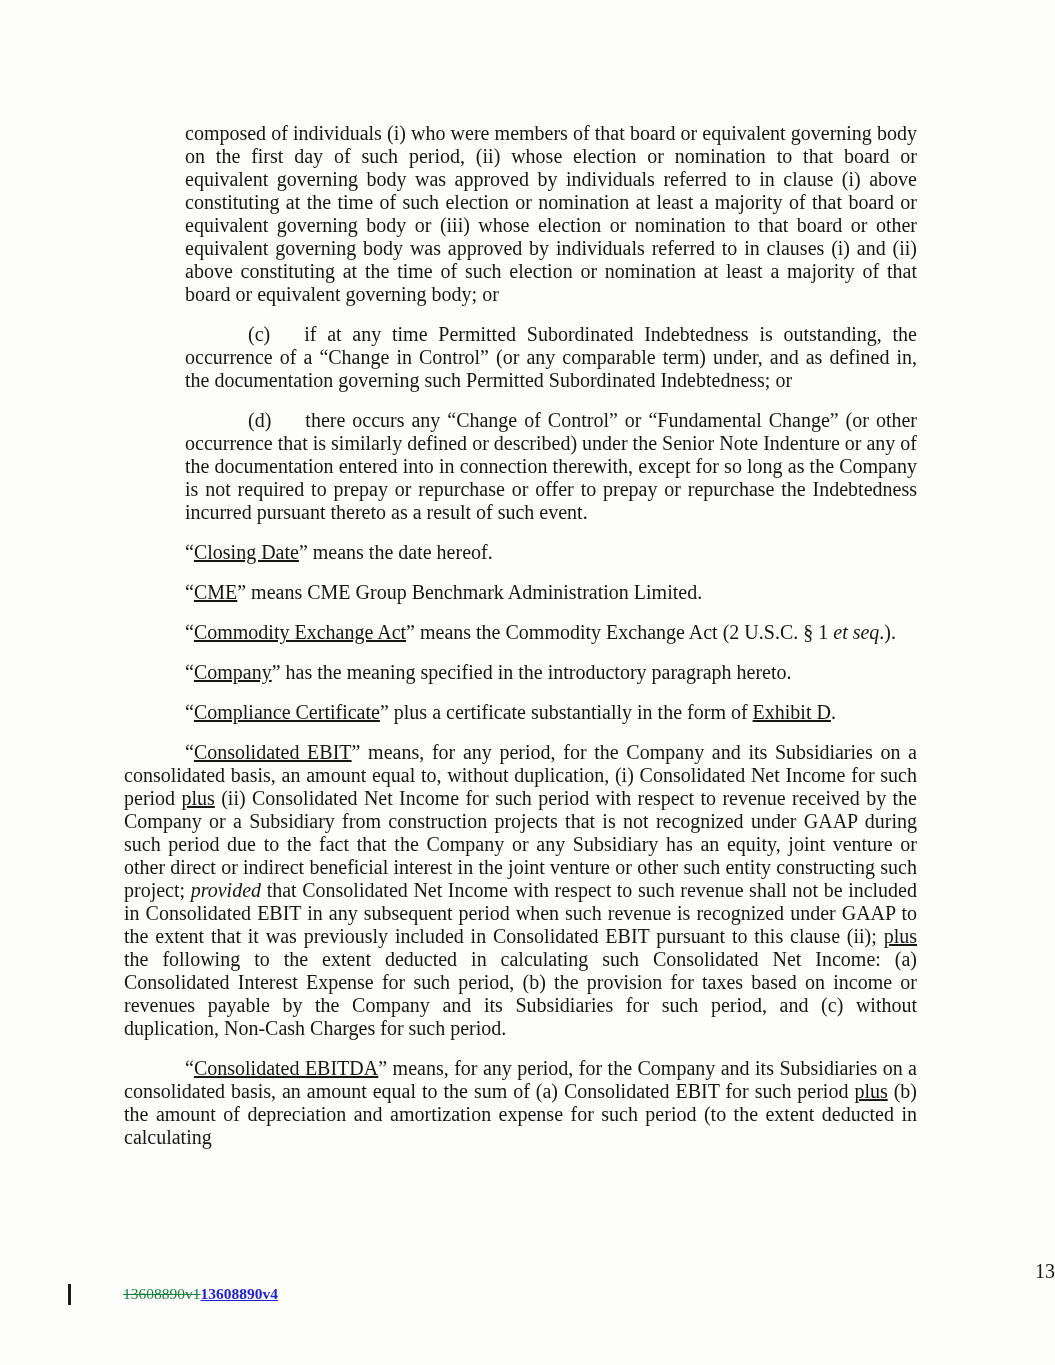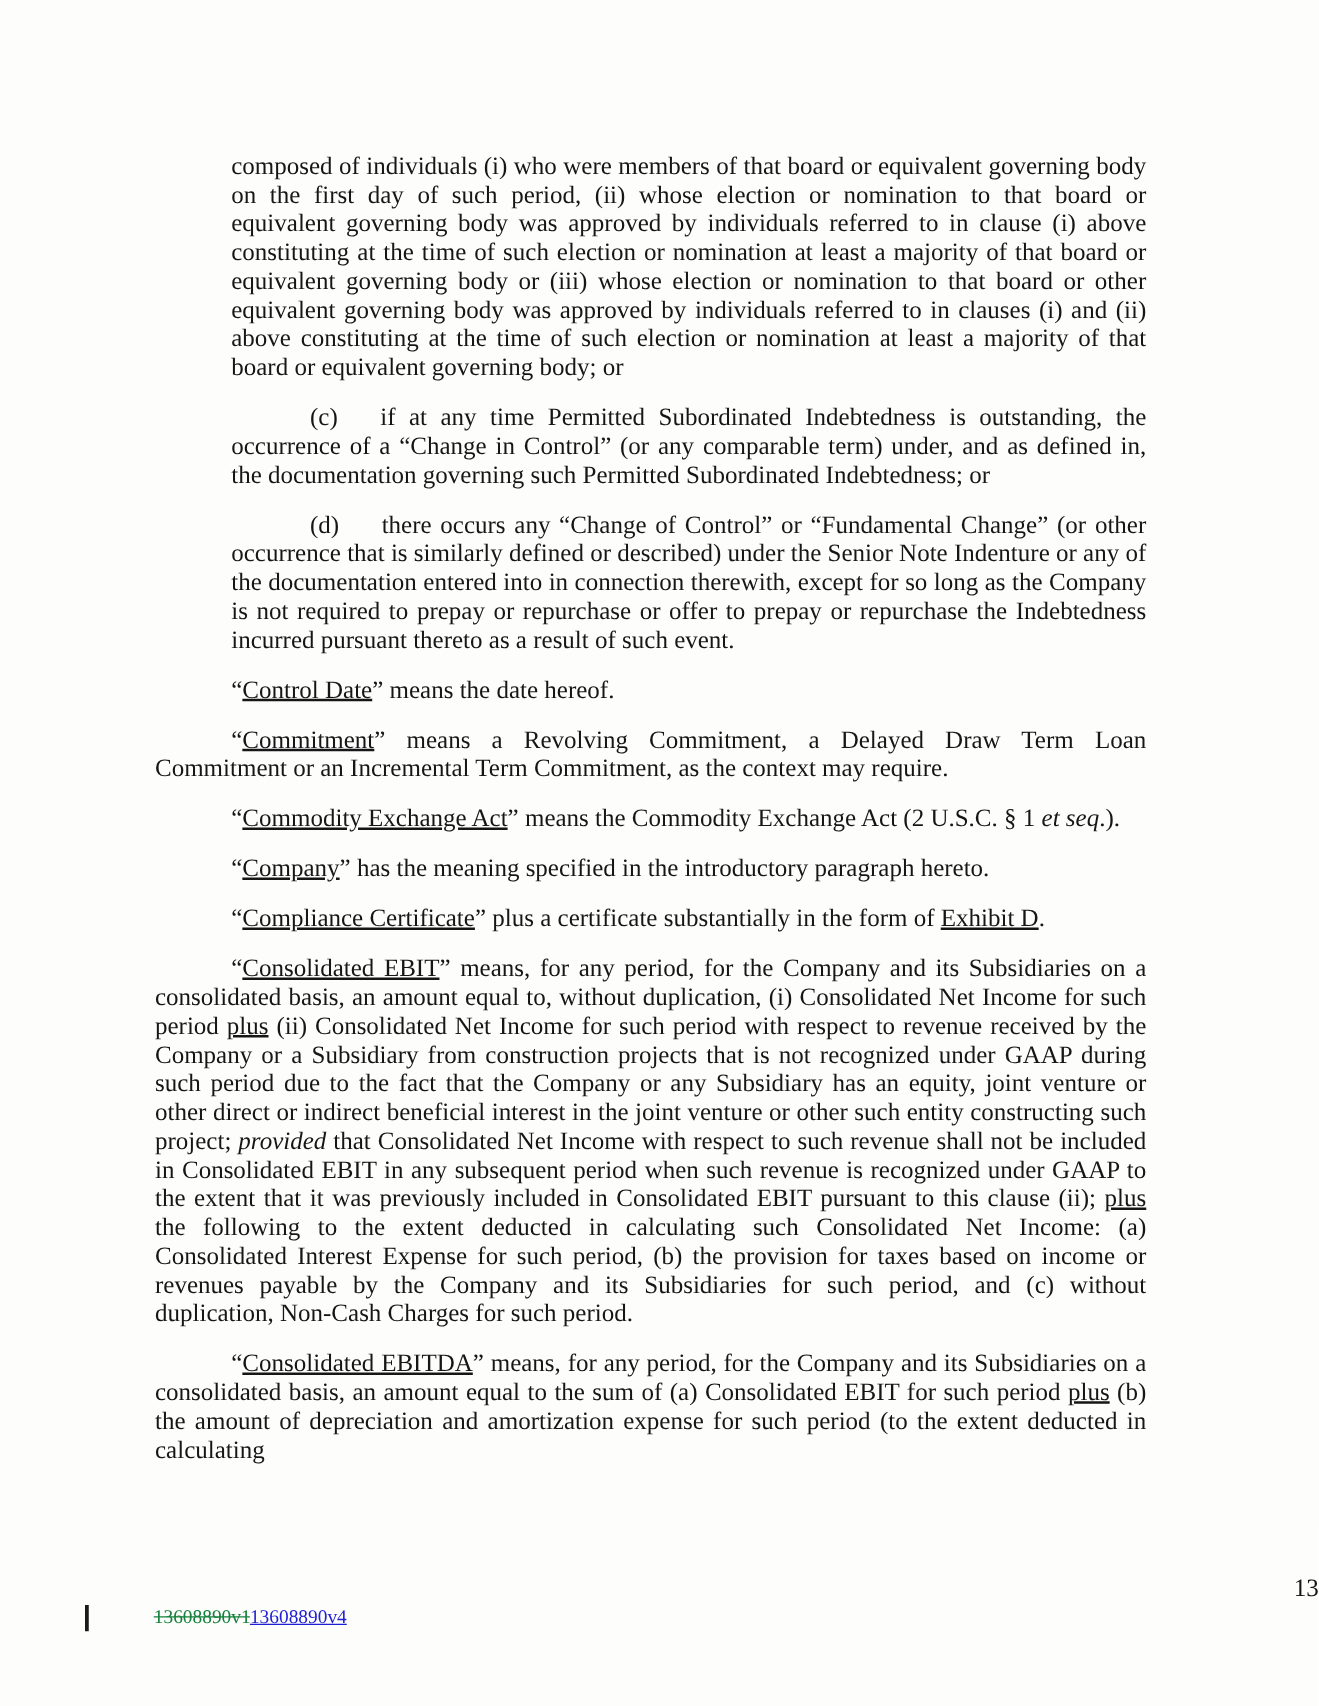--- a/index.html
+++ b/index.html
@@ -51,41 +51,41 @@
   }
   .redline-footer {
     position: absolute;
     left: 123px;
     top: 1284px;
     font-size: 15.5px;
     line-height: 19px;
     white-space: nowrap;
   }
   .del { text-decoration: line-through; }
-  .ins { text-decoration: underline; }
+  .ins { text-decoration: underline; font-weight: bold; }
   .change-bar {
     position: absolute;
     left: 68px;
     top: 1284px;
     width: 3px;
     height: 21px;
     background: #1a1a1a;
   }
 </style>
 </head>
 <body>
 
 <div class="page">
 
   <div class="content">
       <p class="para block"><span>composed of individuals (i) who were members of that board or equivalent governing body on the first day of such period, (ii) whose election or nomination to that board or equivalent governing body was approved by individuals referred to in clause (i) above constituting at the time of such election or nomination at least a majority of that board or equivalent governing body or (iii) whose election or nomination to that board or other equivalent governing body was approved by individuals referred to in clauses (i) and (ii) above constituting at the time of such election or nomination at least a majority of that board or equivalent governing body; or</span></p>
       <p class="para clause"><span>(c)</span><span class="tab"></span><span>if at any time Permitted Subordinated Indebtedness is outstanding, the occurrence of a “Change in Control” (or any comparable term) under, and as defined in, the documentation governing such Permitted Subordinated Indebtedness; or</span></p>
       <p class="para clause"><span>(d)</span><span class="tab"></span><span>there occurs any “Change of Control” or “Fundamental Change” (or other occurrence that is similarly defined or described) under the Senior Note Indenture or any of the documentation entered into in connection therewith, except for so long as the Company is not required to prepay or repurchase or offer to prepay or repurchase the Indebtedness incurred pursuant thereto as a result of such event.</span></p>
-      <p class="para definition"><span>“</span><span class="u">Control Date</span><span>” means the date hereof.</span></p>
-      <p class="para definition"><span>“</span><span class="u">Commitment</span><span>” means a Revolving Commitment, a Delayed Draw Term Loan Commitment or an Incremental Term Commitment, as the context may require.</span></p>
+      <p class="para definition"><span>“</span><span class="u">Closing Date</span><span>” means the date hereof.</span></p>
+      <p class="para definition"><span>“</span><span class="u">CME</span><span>” means CME Group Benchmark Administration Limited.</span></p>
       <p class="para definition"><span>“</span><span class="u">Commodity Exchange Act</span><span>” means the Commodity Exchange Act (2 U.S.C. § 1 </span><span class="i">et seq</span><span>.).</span></p>
       <p class="para definition"><span>“</span><span class="u">Company</span><span>” has the meaning specified in the introductory paragraph hereto.</span></p>
       <p class="para definition"><span>“</span><span class="u">Compliance Certificate</span><span>” plus a certificate substantially in the form of </span><span class="u">Exhibit D</span><span>.</span></p>
       <p class="para definition"><span>“</span><span class="u">Consolidated EBIT</span><span>” means, for any period, for the Company and its Subsidiaries on a consolidated basis, an amount equal to, without duplication, (i) Consolidated Net Income for such period </span><span class="u">plus</span><span> (ii) Consolidated Net Income for such period with respect to revenue received by the Company or a Subsidiary from construction projects that is not recognized under GAAP during such period due to the fact that the Company or any Subsidiary has an equity, joint venture or other direct or indirect beneficial interest in the joint venture or other such entity constructing such project; </span><span class="i">provided</span><span> that Consolidated Net Income with respect to such revenue shall not be included in Consolidated EBIT in any subsequent period when such revenue is recognized under GAAP to the extent that it was previously included in Consolidated EBIT pursuant to this clause (ii); </span><span class="u">plus</span><span> the following to the extent deducted in calculating such Consolidated Net Income: (a) Consolidated Interest Expense for such period, (b) the provision for taxes based on income or revenues payable by the Company and its Subsidiaries for such period, and (c) without duplication, Non-Cash Charges for such period.</span></p>
       <p class="para definition"><span>“</span><span class="u">Consolidated EBITDA</span><span>” means, for any period, for the Company and its Subsidiaries on a consolidated basis, an amount equal to the sum of (a) Consolidated EBIT for such period </span><span class="u">plus</span><span> (b) the amount of depreciation and amortization expense for such period (to the extent deducted in calculating</span></p>
     </div>
 
   <div class="page-number">13</div>
 
   <div class="change-bar"></div>

